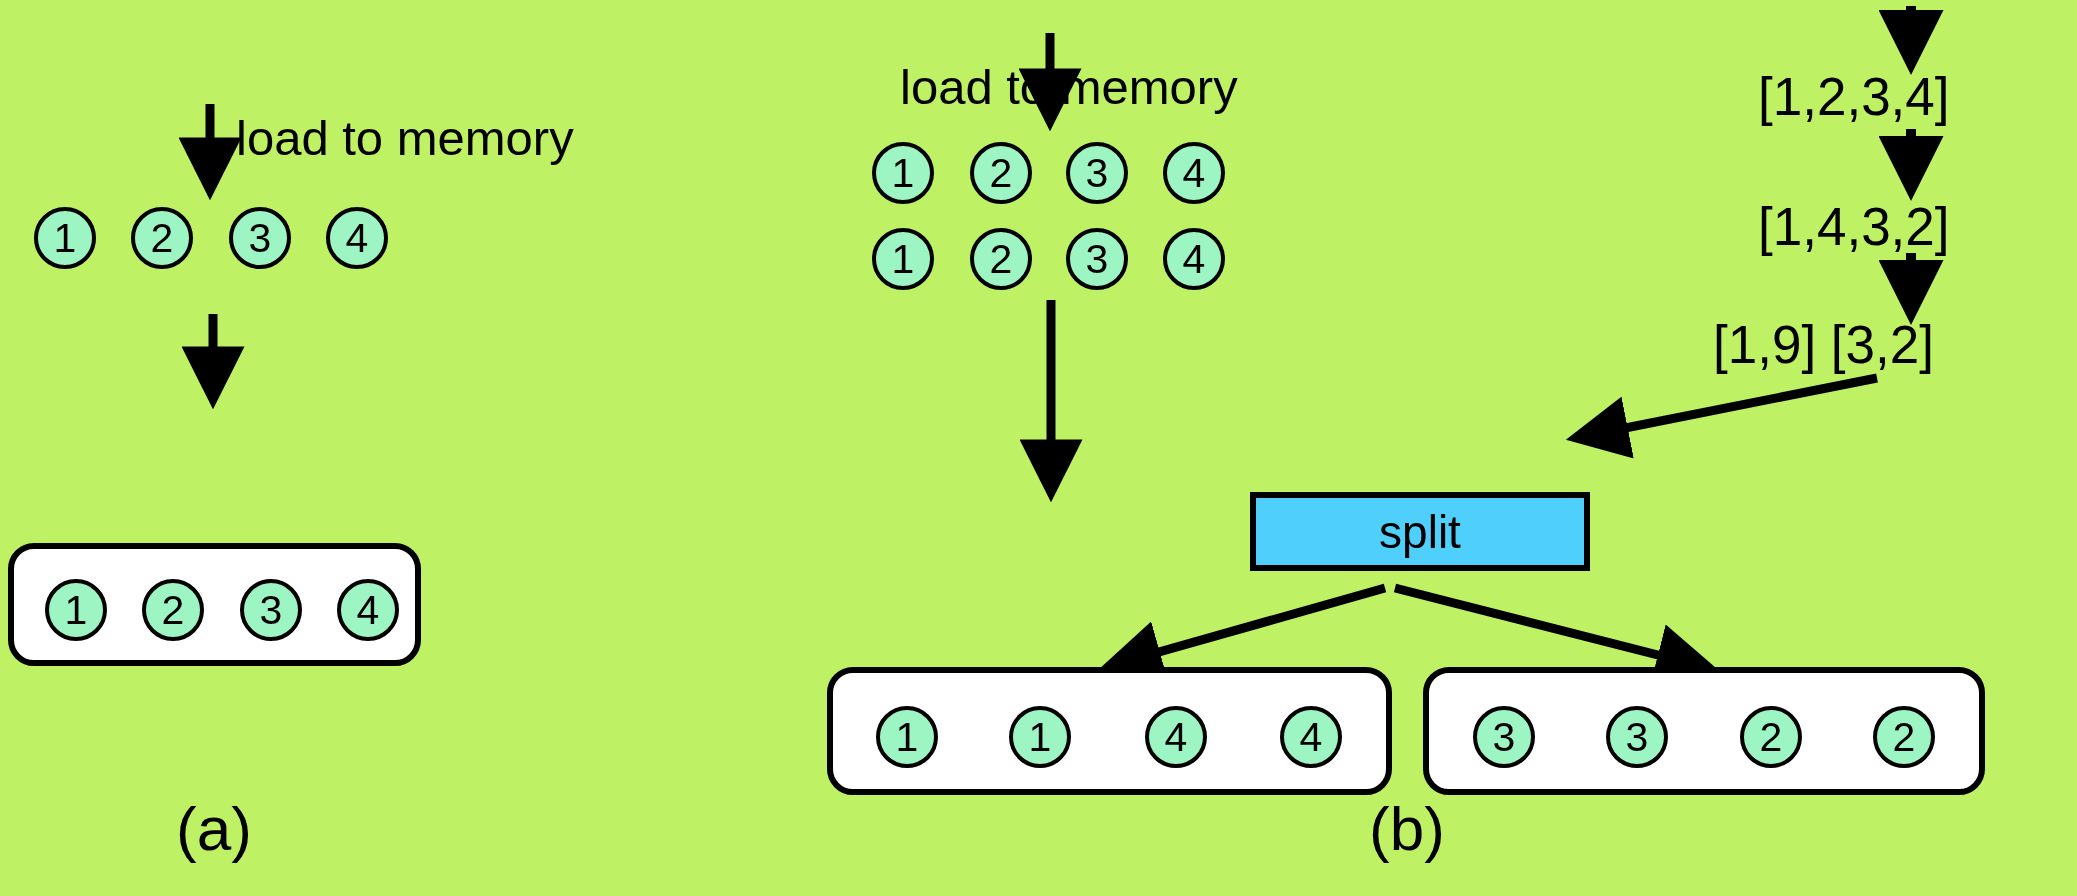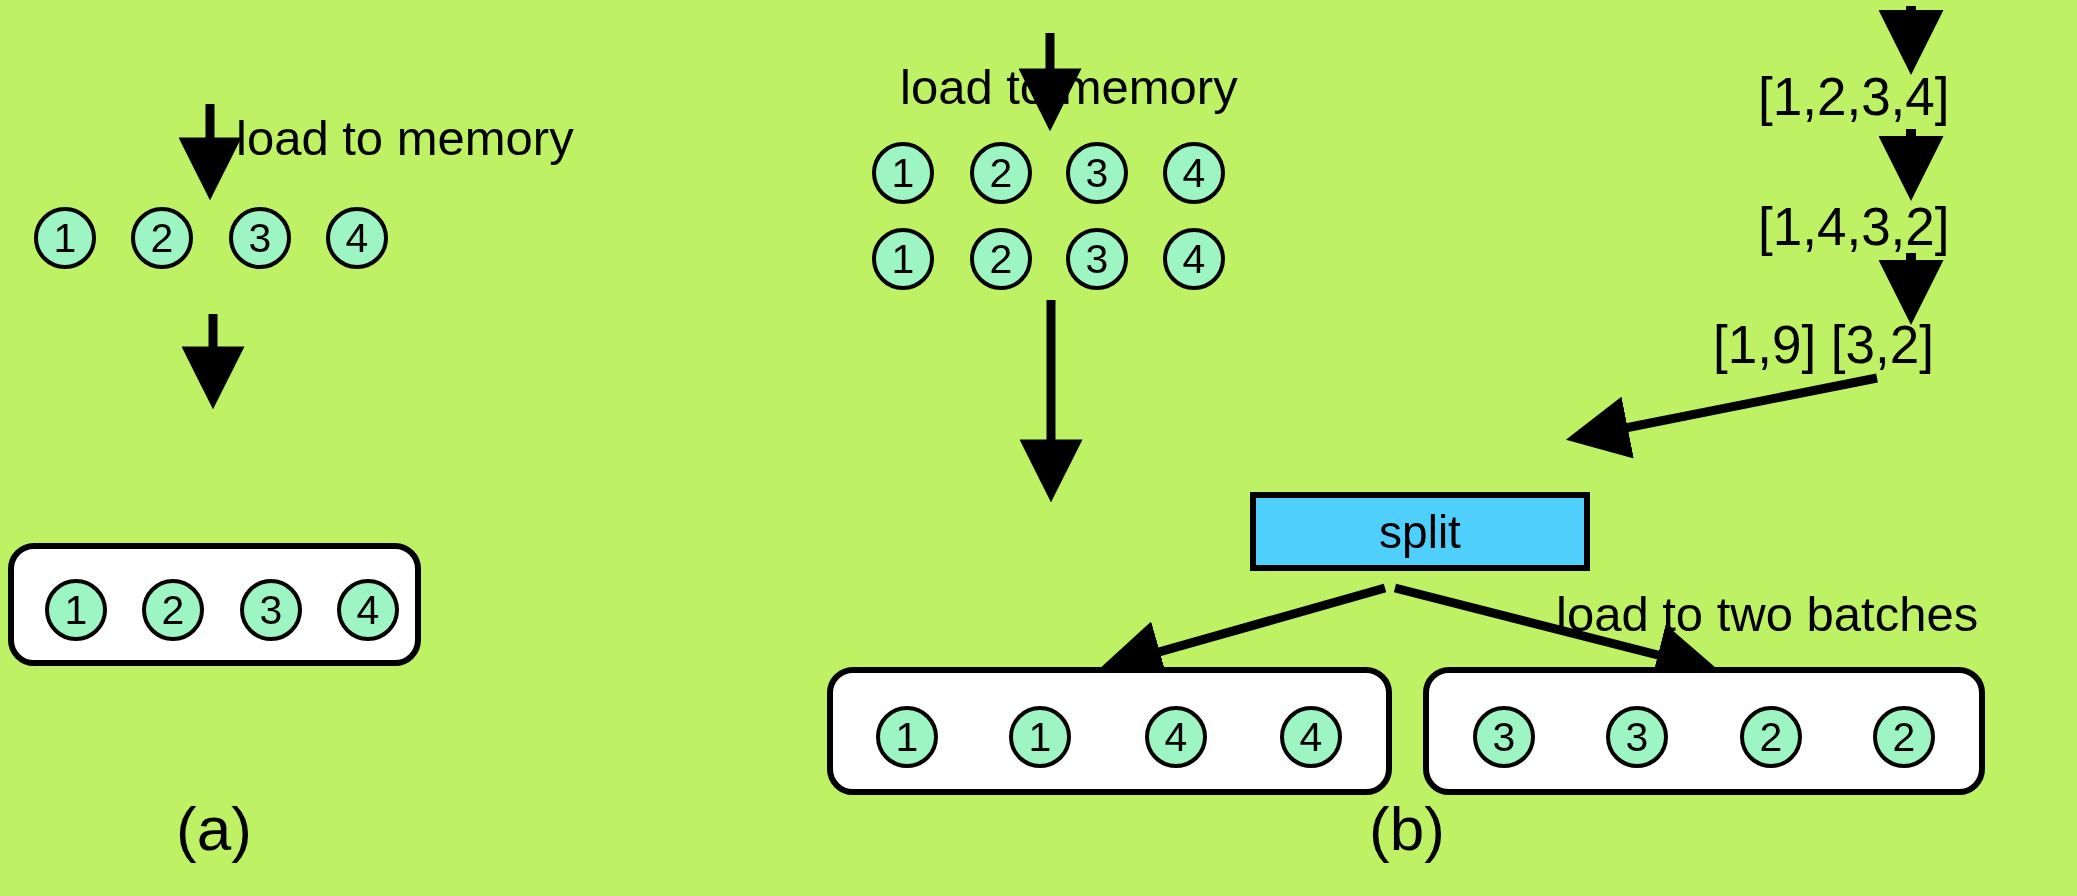--- a/index.html
+++ b/index.html
@@ -150,21 +150,20 @@
   </div>
 
   <div>
     <div class="label lbl-vector" style="left:1758px; top:70px;">[1,2,3,4]</div>
     <div class="label lbl-vector" style="left:1758px; top:200px;">[1,4,3,2]</div>
     <div class="label lbl-vector" style="left:1713px; top:318px;">[1,9] [3,2]</div>
   </div>
 
   <div class="split-box" style="left:1222px; top:492px; width:340px; height:79px;margin-left:28px;">split</div>
 
-  <div class="label lbl-flow" style="left:1556px; top:590px;">load to two batches</div>
 
   <div class="batch-box" style="left:827px; top:667px; width:565px; height:128px;">
     <div class="token" style="left:43px;  top:33px;">1</div>
     <div class="token" style="left:176px; top:33px;">1</div>
     <div class="token" style="left:312px; top:33px;">4</div>
     <div class="token" style="left:447px; top:33px;">4</div>
   </div>
 
   <div class="batch-box" style="left:1423px; top:667px; width:562px; height:128px;">
     <div class="token" style="left:44px;  top:33px;">3</div>

